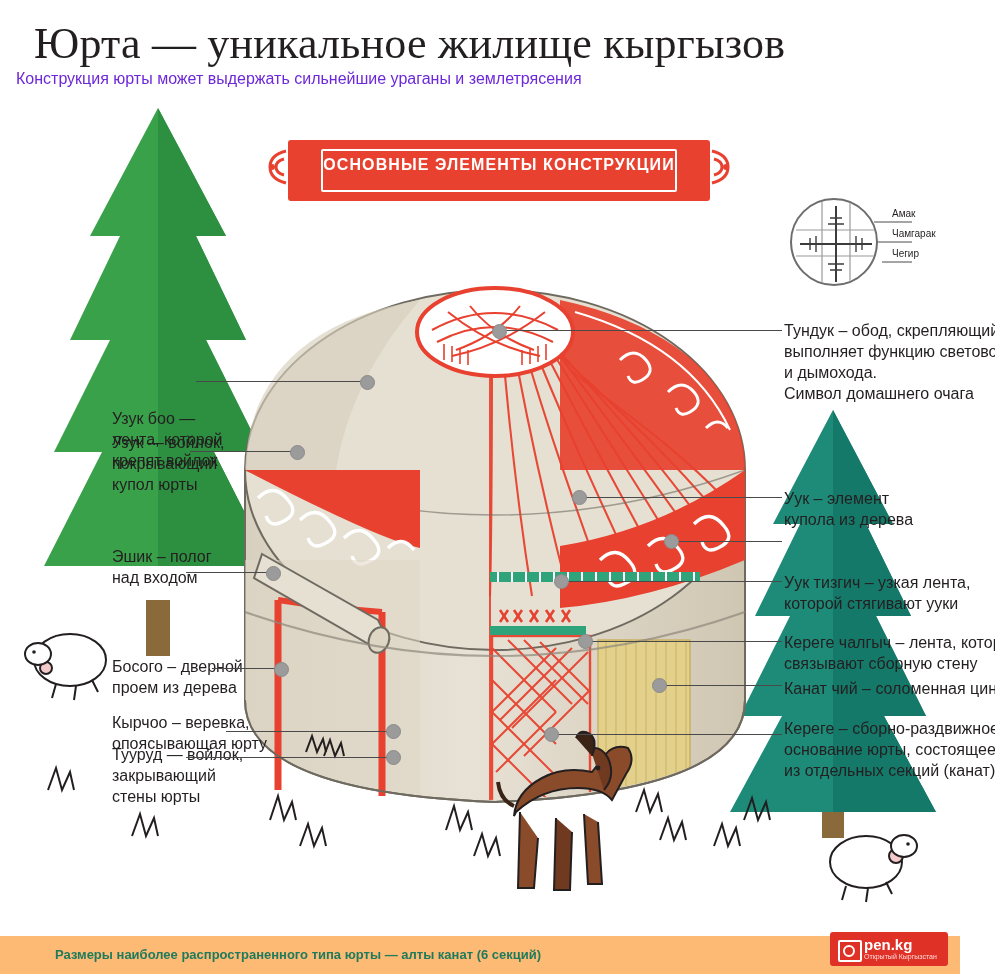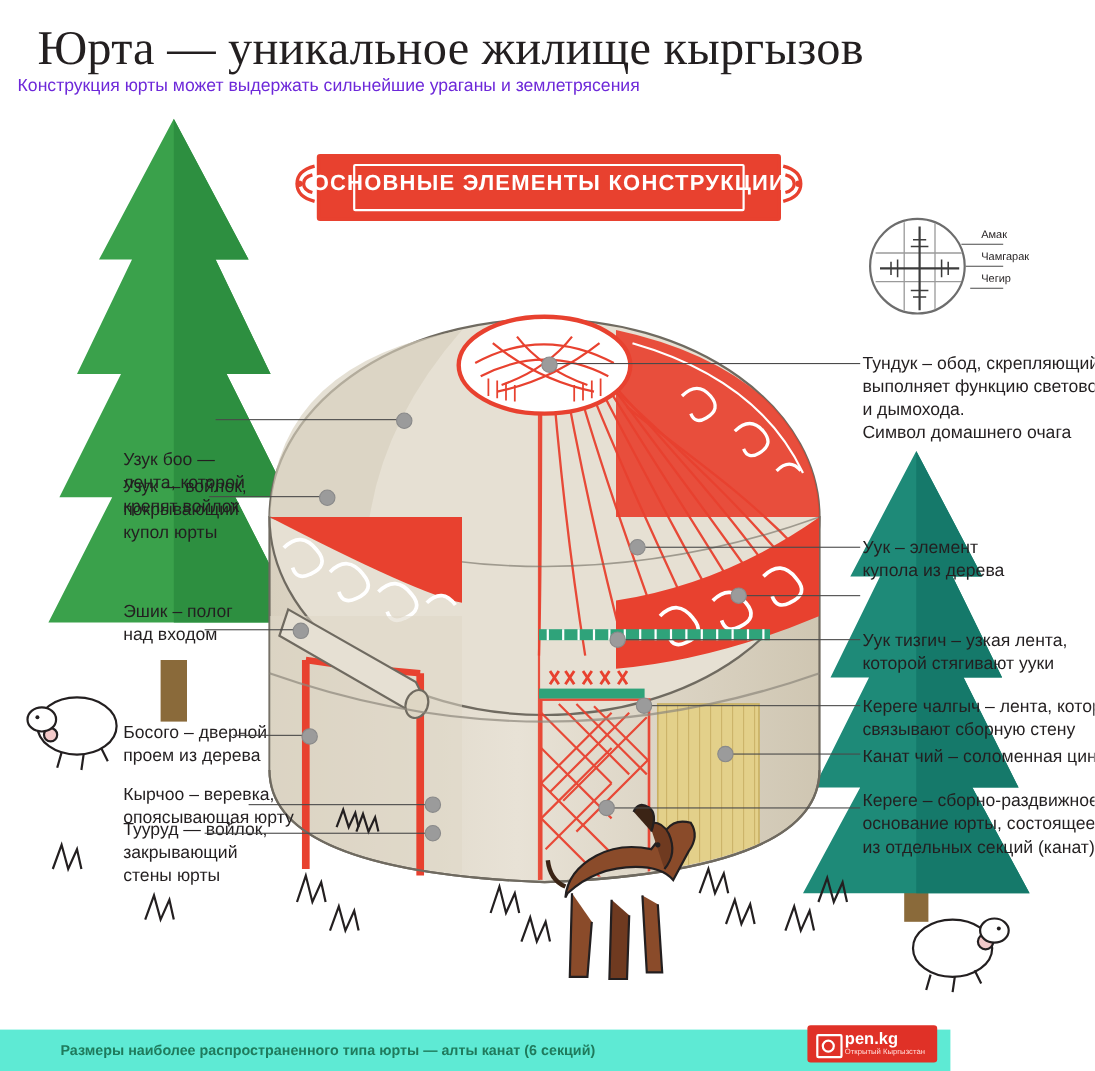--- a/index.html
+++ b/index.html
@@ -28,21 +28,21 @@
     position:absolute;left:24px;top:0;width:auto;right:24px;height:55px;
     border:3px solid #e8412f;border-radius:3px;
     background:#e8412f;
   }
   .banner .inner{
     position:absolute;left:30px;top:6px;right:30px;bottom:6px;
     border:2px solid #ffffff;border-radius:2px;
   }
   .banner .btext{
     position:absolute;left:0;right:0;top:16px;text-align:center;
-    color:#ffffff;font-size:20px;font-weight:bold;letter-spacing:1.1px;
+    color:#ffffff;font-size:16px;font-weight:bold;letter-spacing:1.1px;
   }
   .banner .orn{position:absolute;top:7px;width:26px;height:40px;color:#e8412f;}
   .banner .orn.l{left:0;}
   .banner .orn.r{right:0;}
 
   
   .art{position:absolute;left:0;top:0;width:995px;height:974px;}
 
   
   .lbl{position:absolute;font-size:16px;line-height:1.32;color:#231f20;}
@@ -57,21 +57,21 @@
   
   .detail{position:absolute;left:790px;top:198px;width:88px;height:88px;}
   .detail .circ{
     position:absolute;inset:0;border:2px solid #6d6d6d;border-radius:50%;
     background:#ffffff;overflow:hidden;
   }
   .dlbl{position:absolute;font-size:10px;color:#231f20;}
 
   
   .footer{
-    position:absolute;left:0;bottom:0;width:864px;height:38px;background:#5eead4;text-decoration:underline;
+    position:absolute;left:0;bottom:0;width:960px;height:38px;background:#fdba74;text-decoration:underline;
   }
   .footnote{
     position:absolute;left:55px;bottom:12px;font-size:13px;font-weight:bold;color:#1f7a5c;
     white-space:nowrap;
   }
   .logo{
     position:absolute;right:12px;bottom:8px;width:118px;height:34px;
     background:#e03127;border-radius:3px;margin-left:32px;
   }
   .logo .ltext{

